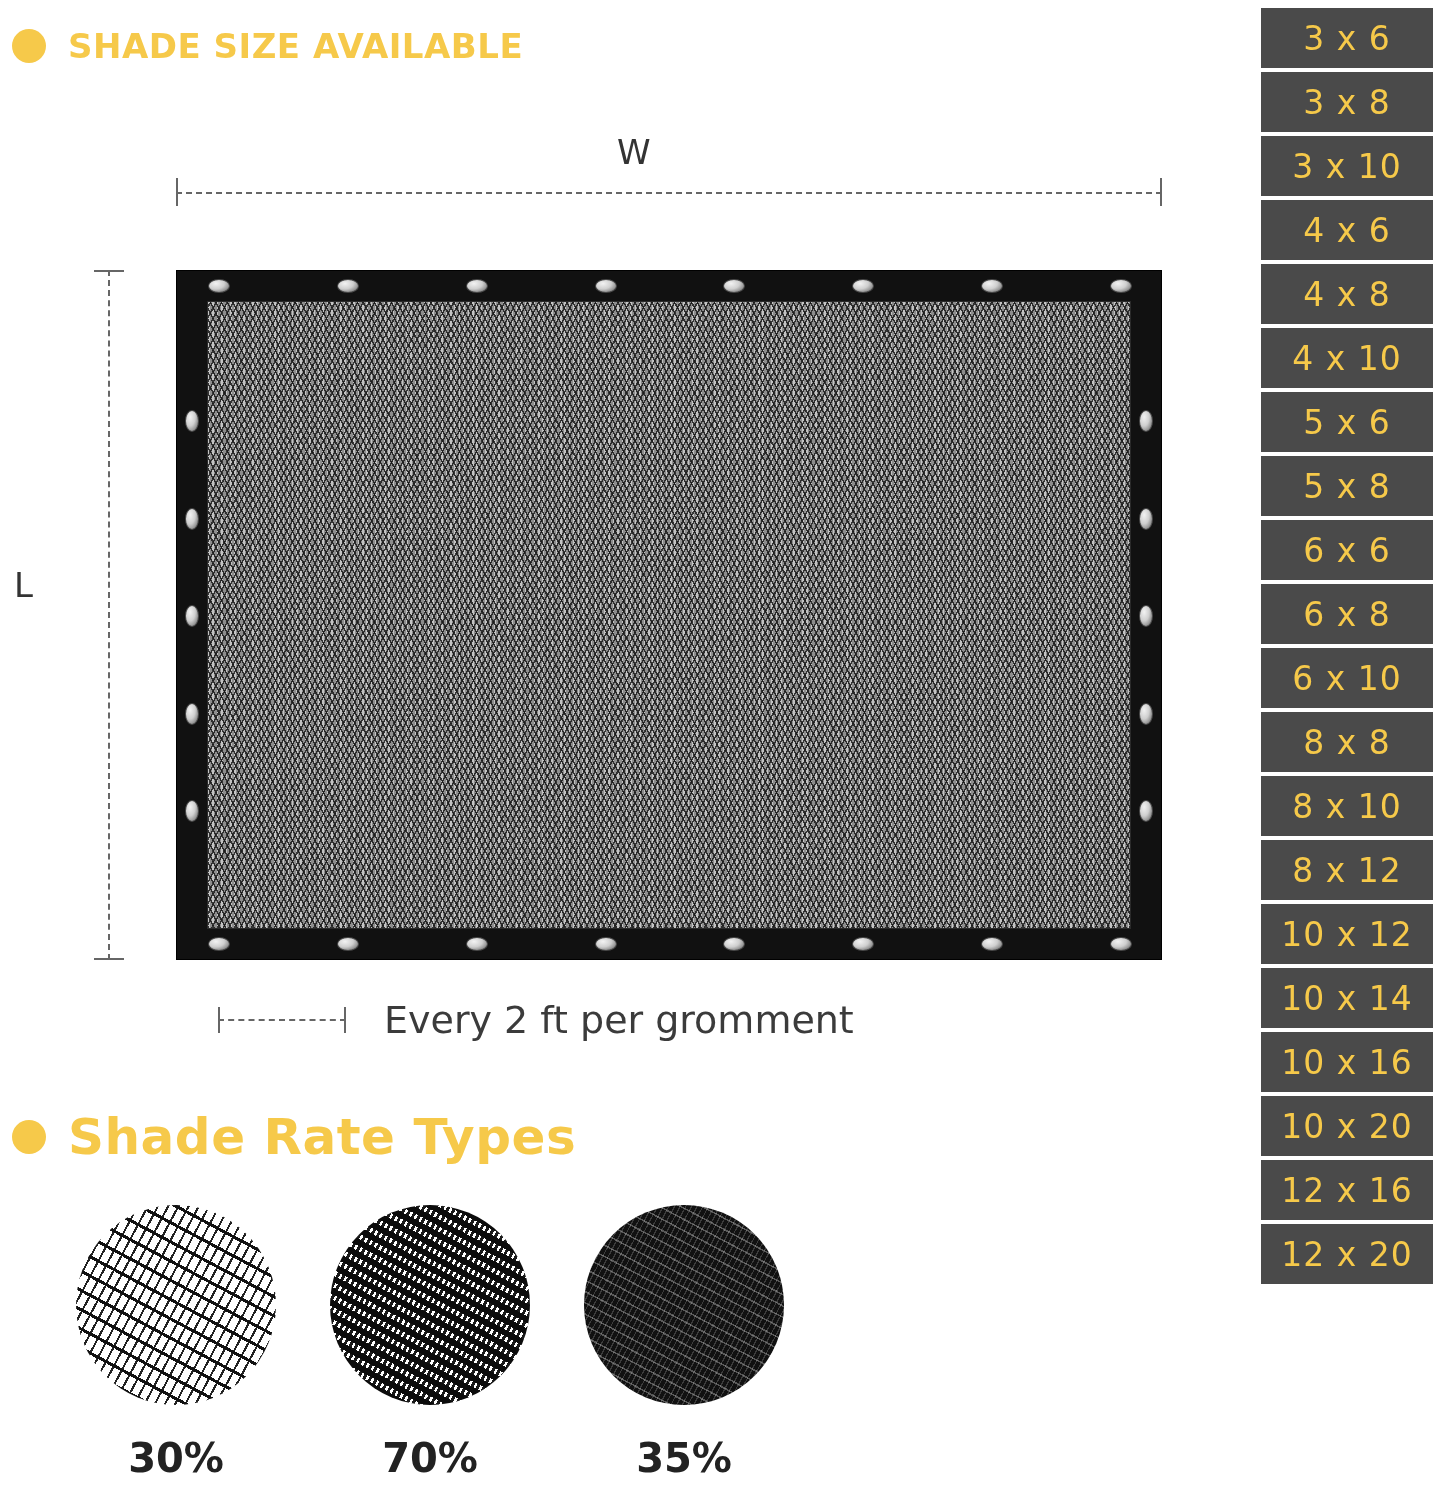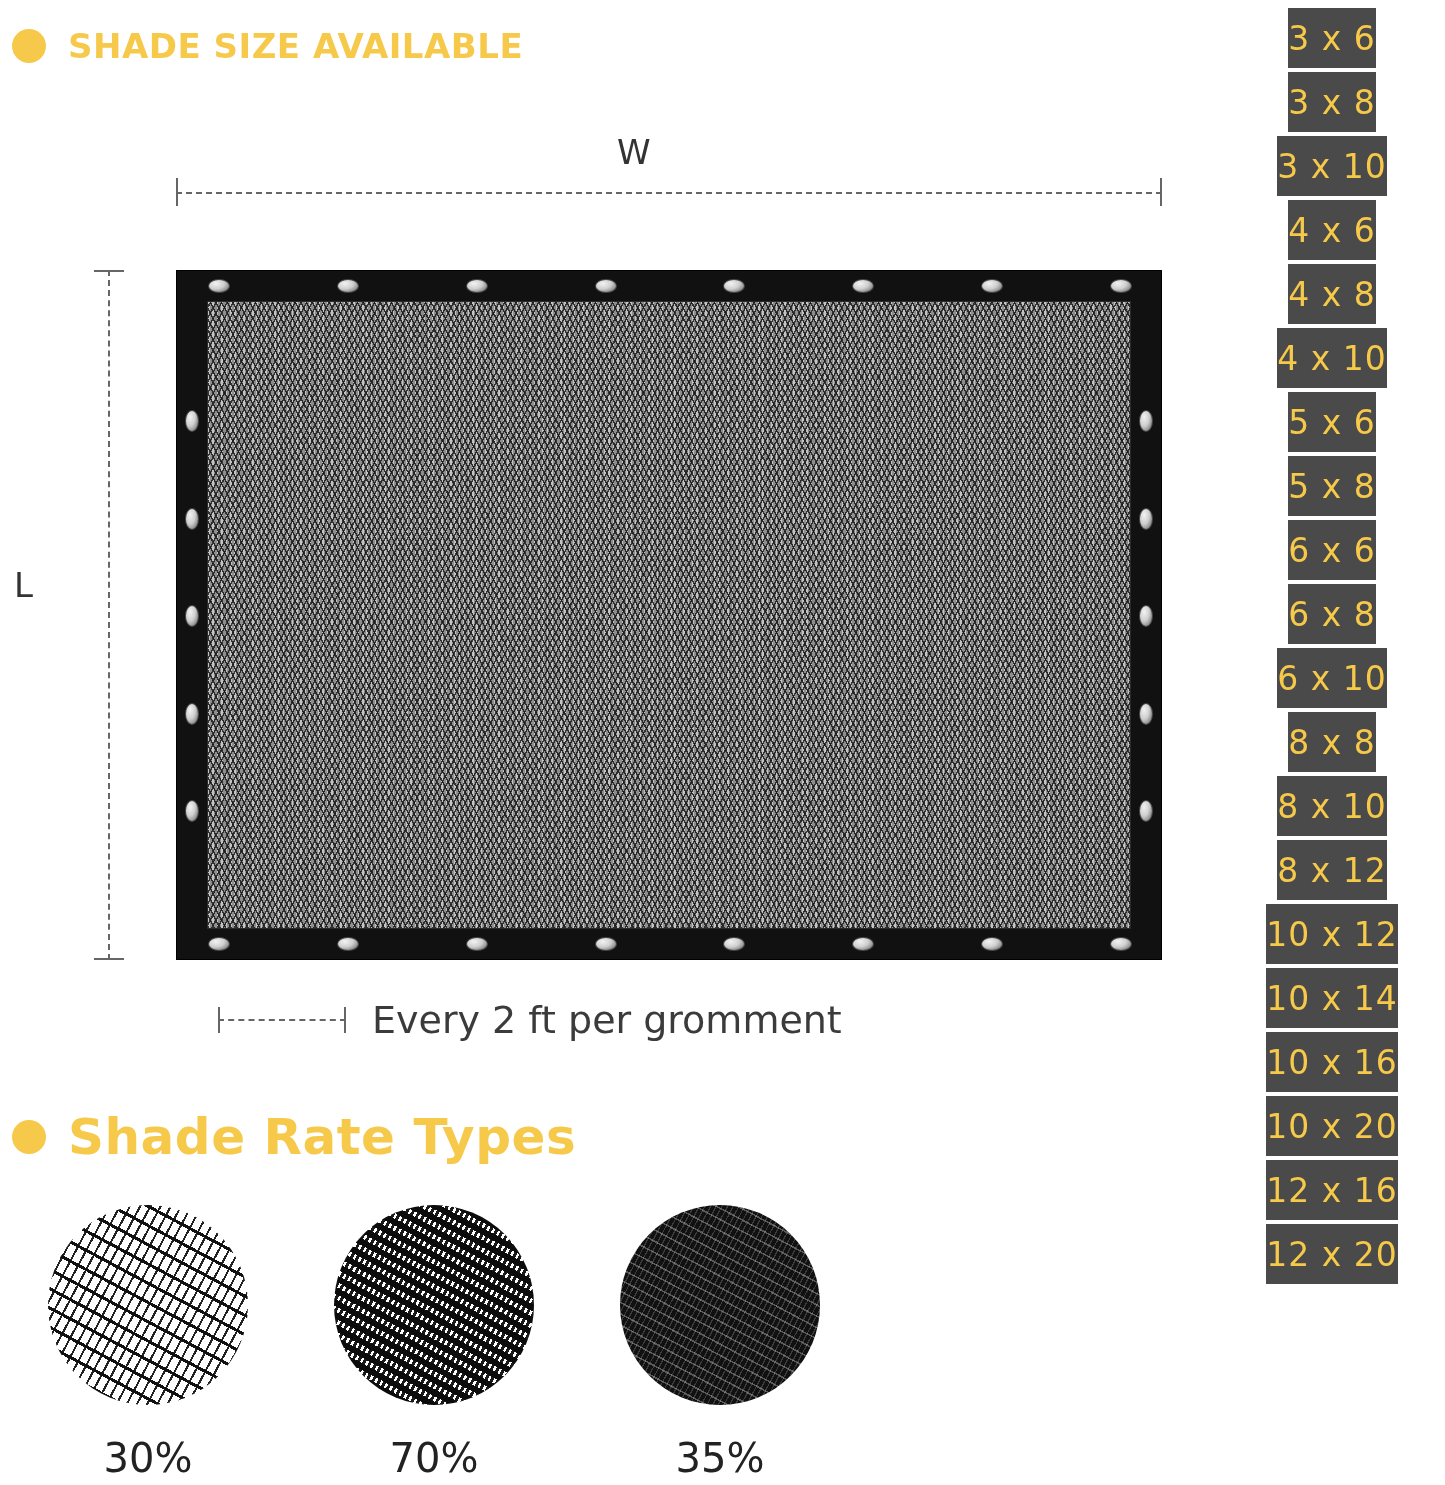--- a/index.html
+++ b/index.html
@@ -127,21 +127,21 @@
     height: 22px;
   }
 
   
   #grommet-note {
     position: absolute;
     left: 218px;
     top: 888px;
     display: flex;
     align-items: center;
-    gap: 26px;
+    gap: 38px;
     text-align: center;
   }
   #grommet-note-line {
     position: relative;
     width: 128px;
     height: 26px;
   }
   #grommet-note-line .bar {
     position: absolute;
     left: 0; right: 0; top: 12px;
@@ -159,25 +159,26 @@
   #grommet-note-text {
     font-size: 38px;
     color: #3b3b3b;
     font-family: "DejaVu Sans", sans-serif;
     white-space: nowrap;
   }
 
   
   #rate-row {
     position: absolute;
-    left: 48px;
+    left: 76px;
     top: 1205px;
     width: 1150px;
     display: flex;
-    gap: 86px;
+    gap: 54px;
+    font-weight: bold;
   }
   .rate-item {
     width: 200px;
     display: flex;
     flex-direction: column;
     align-items: center;
   }
   .rate-circle {
     width: 200px;
     height: 200px;
@@ -215,25 +216,24 @@
     background-image:
       repeating-linear-gradient(28deg, rgba(255,255,255,0.30) 0px, rgba(255,255,255,0.30) 1.5px, rgba(0,0,0,0) 1.5px, rgba(0,0,0,0) 10px),
       repeating-linear-gradient(118deg, rgba(255,255,255,0.18) 0px, rgba(255,255,255,0.18) 1.2px, rgba(0,0,0,0) 1.2px, rgba(0,0,0,0) 5px);
   }
 
   
   #size-list {
     position: absolute;
     right: 12px;
     top: 8px;
-    width: 202px;
+    width: 172px;
     display: flex;
     flex-direction: column;
     gap: 4px;
-    align-items: center;
   }
   .size-chip {
     height: 60px;
     background: #4a4a4a;
     color: #f6c94a;
     font-size: 33px;
     font-family: "DejaVu Sans", sans-serif;
     display: flex;
     align-items: center;
     justify-content: center;

